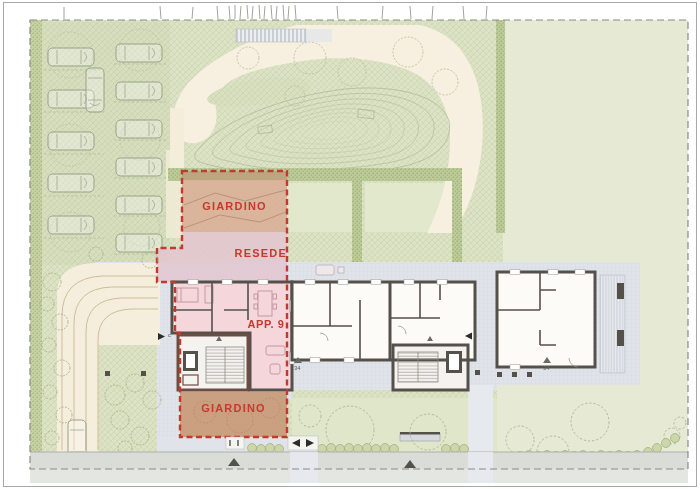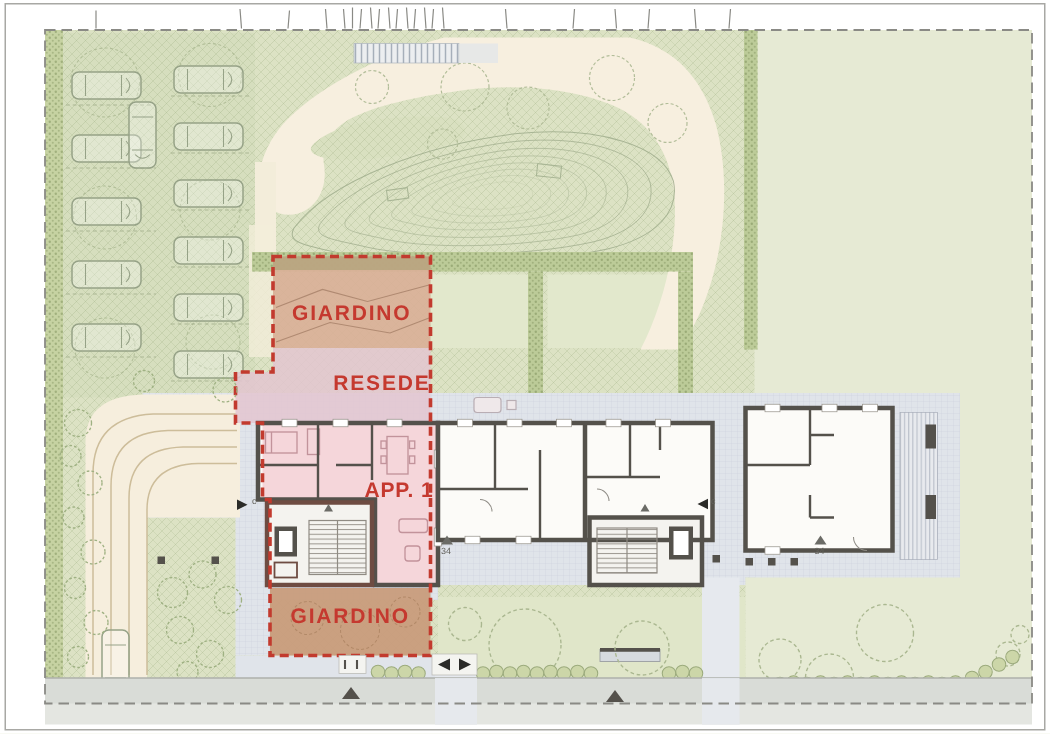--- a/index.html
+++ b/index.html
@@ -1,20 +1,20 @@
 <!DOCTYPE html>
 <html><head>
 <meta charset="utf-8">
 <style>
   html,body{margin:0;padding:0;background:#ffffff;}
   #stage{position:relative;width:700px;height:489px;background:#ffffff;overflow:hidden;
          font-family:"Liberation Sans",sans-serif;}
   #frame{position:absolute;left:3px;top:2px;right:3px;bottom:2px;border:1px solid #a8a8a4;}
   #plan-svg{position:absolute;left:0;top:0;}
-  .lbl{position:absolute;color:#c5392f;font-size:14px;font-weight:700;letter-spacing:1.2px;
+  .lbl{position:absolute;color:#c5392f;font-size:11px;font-weight:700;letter-spacing:1.2px;
        text-align:center;white-space:nowrap;}
   .mk{position:absolute;color:#63625c;font-size:6px;letter-spacing:0;white-space:nowrap;}
 </style>
 </head>
 <body>
 
 <div id="stage">
 
 <svg id="plan-svg" width="700" height="489" viewBox="0 0 700 489">
   <defs>
@@ -389,21 +389,21 @@
     <path d="M404,468 L416,468 L410,460 Z" fill="#54514b"></path>
     <path d="M294,363 L302,363 L298,357 Z" fill="#6b6b66"></path>
     <path d="M543,363 L551,363 L547,357 Z" fill="#6b6b66"></path>
     <path d="M472,332.5 L472,339.5 L465,336 Z" fill="#2b2b28"></path>
     <path d="M158,333 L158,340 L165,336.5 Z" fill="#2b2b28"></path>
   </g>
 </svg>
 
 <span class="lbl" style="left:182px;top:200px;width:105px;">GIARDINO</span>
 <span class="lbl" style="left:160px;top:247px;width:127px;text-align:right;">RESEDE</span>
-<span class="lbl" style="left:242px;top:318px;width:48px;letter-spacing:0.6px;">APP. 1</span>
+<span class="lbl" style="left:242px;top:318px;width:48px;letter-spacing:0.6px;">APP. 9</span>
 <span class="lbl" style="left:180px;top:402px;width:107px;">GIARDINO</span>
 
 <span class="mk" style="left:294px;top:365px;">34</span>
 <span class="mk" style="left:543px;top:365px;">34</span>
 <span class="mk" style="left:474px;top:332px;">c</span>
 <span class="mk" style="left:168px;top:332px;">c</span>
 
 <div id="frame"></div>
 </div>
 

